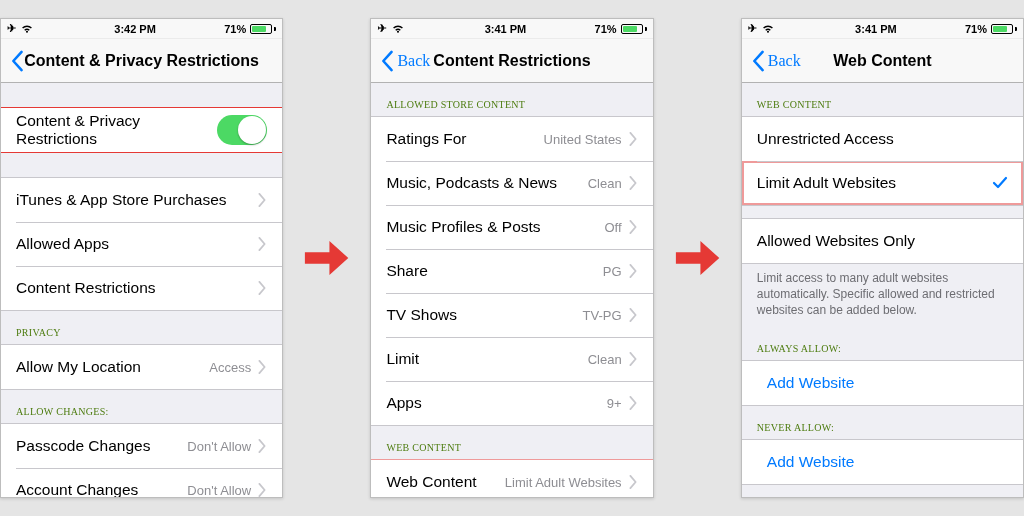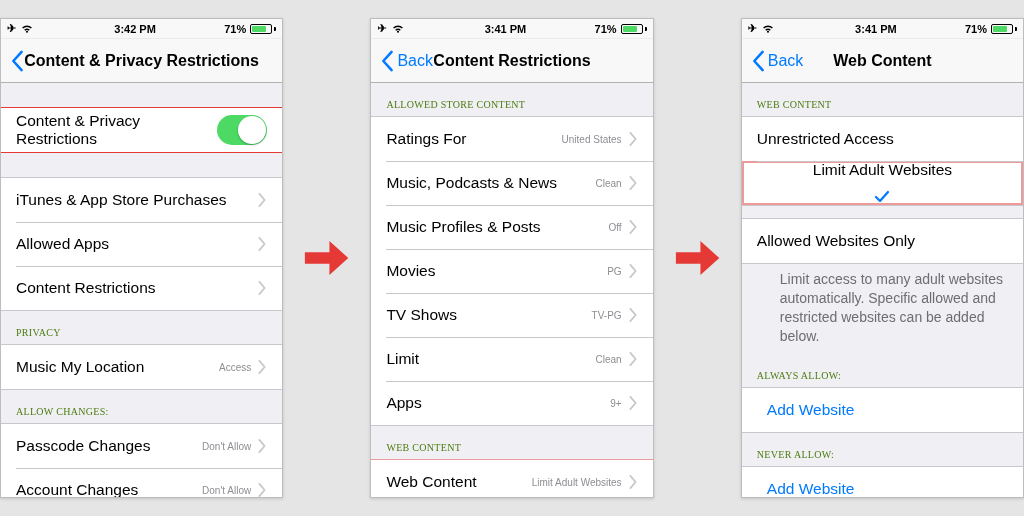--- a/index.html
+++ b/index.html
@@ -58,72 +58,72 @@
   .navbar {
     height: 44px;
     background:#f8f8f8;
     border-bottom:.5px solid #b2b2b2;
     display:flex;
     align-items:center;
     justify-content:center;
     position:relative;
   }
   .navbar .back {
-    position:absolute; left:6px; display:flex; align-items:center; color:#007aff; font-size:16px;
+    position:absolute; left:6px; display:flex; align-items:center; color:#007aff; font-size:16px;font-family:Liberation Serif, serif;
   }
   .back-chevron {
     width:20px; height:22px;
   }
   .navbar .title {
     font-size:16px; font-weight:600; color:#000;
   }
   
   .content { flex:1; overflow-y:auto; }
   .group-header {
     font-size:10px; color:#4d7c0f; padding: 16px 15px 6px 15px; text-transform:uppercase; letter-spacing:.3px;font-family:Liberation Serif, serif;
   }
   .group-footer {
-    font-size:14px; color:#6d6d72; padding: 6px 15px 8px 15px; line-height:1.35;margin-left:23px;
+    font-size:12px; color:#6d6d72; padding: 6px 15px 8px 15px; line-height:1.35;
   }
   .cell {
     background:#fff; min-height:44px;
     display:flex; align-items:center;
     padding: 0 15px;
     position:relative;
     font-size:15.5px;
     color:#000;
   }
   .cell + .cell::before {
     content:""; position:absolute; top:0; left:15px; right:0; height:.5px; background:#c8c7cc;
   }
   .group {
     border-top:.5px solid #c8c7cc;
     border-bottom:.5px solid #c8c7cc;
   }
   .cell .label { flex:1; }
-  .cell .detail { color:#8e8e93; margin-right:6px; font-size:10px; }
+  .cell .detail { color:#8e8e93; margin-right:6px; font-size:13px; }
   .chevron {
     width:10px; height:14px; flex:none;
   }
   .check {
     width:16px; height:16px; flex:none; color:#007aff;
   }
   .link { color:#007aff;margin-left:10px; }
   
   .toggle {
     width:50px; height:30px; background:#4cd964; border-radius:15px; position:relative; flex:none;
   }
   .toggle .knob {
     position:absolute; top:1px; right:1px; width:28px; height:28px; background:#fff; border-radius:50%; box-shadow:0 1px 2px rgba(0,0,0,.3);
   }
   .highlight-red {
     outline:2px solid #e53935; outline-offset:-2px;
   }
   .highlight-red-soft {
-    outline:2px solid #ef9a9a; outline-offset:-2px;flex-direction:column;
+    outline:2px solid #ef9a9a; outline-offset:-2px;
   }
   
   .arrow {
     width:50px; height:40px;
   }
   .spacer-sm { height: 12px; }
   .spacer-md { height: 24px; }
 </style>
 </head>
 <body>
@@ -182,21 +182,21 @@
       <div class="cell">
         <span class="label">Content Restrictions</span>
         <svg class="chevron" viewBox="0 0 10 16">
             <path d="M2 1l6 7-6 7" stroke="#c7c7cc" stroke-width="2" fill="none" stroke-linecap="round" stroke-linejoin="round"></path>
           </svg>
       </div>
     </div>
     <div class="group-header">PRIVACY</div>
     <div class="group">
       <div class="cell">
-        <span class="label">Music My Location</span>
+        <span class="label">Allow My Location</span>
         <span class="detail">Access</span>
         <svg class="chevron" viewBox="0 0 10 16">
             <path d="M2 1l6 7-6 7" stroke="#c7c7cc" stroke-width="2" fill="none" stroke-linecap="round" stroke-linejoin="round"></path>
           </svg>
       </div>
     </div>
     <div class="group-header">ALLOW CHANGES:</div>
     <div class="group">
       <div class="cell">
         <span class="label">Passcode Changes</span>
@@ -266,21 +266,21 @@
           </svg>
         </div>
         <div class="cell">
           <span class="label">Music Profiles &amp; Posts</span>
           <span class="detail">Off</span>
           <svg class="chevron" viewBox="0 0 10 16">
             <path d="M2 1l6 7-6 7" stroke="#c7c7cc" stroke-width="2" fill="none" stroke-linecap="round" stroke-linejoin="round"></path>
           </svg>
         </div>
         <div class="cell">
-          <span class="label">Movies</span>
+          <span class="label">Share</span>
           <span class="detail">PG</span>
           <svg class="chevron" viewBox="0 0 10 16">
             <path d="M2 1l6 7-6 7" stroke="#c7c7cc" stroke-width="2" fill="none" stroke-linecap="round" stroke-linejoin="round"></path>
           </svg>
         </div>
         <div class="cell">
           <span class="label">TV Shows</span>
           <span class="detail">TV-PG</span>
           <svg class="chevron" viewBox="0 0 10 16">
             <path d="M2 1l6 7-6 7" stroke="#c7c7cc" stroke-width="2" fill="none" stroke-linecap="round" stroke-linejoin="round"></path>

